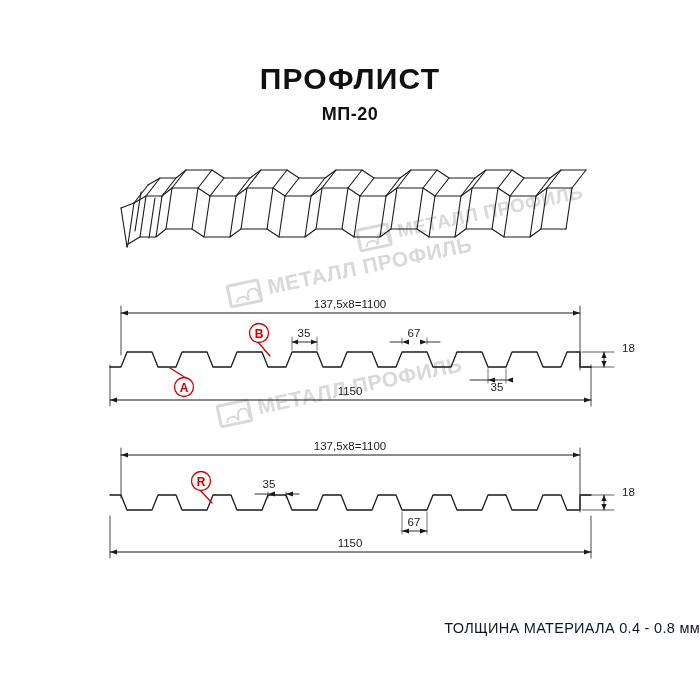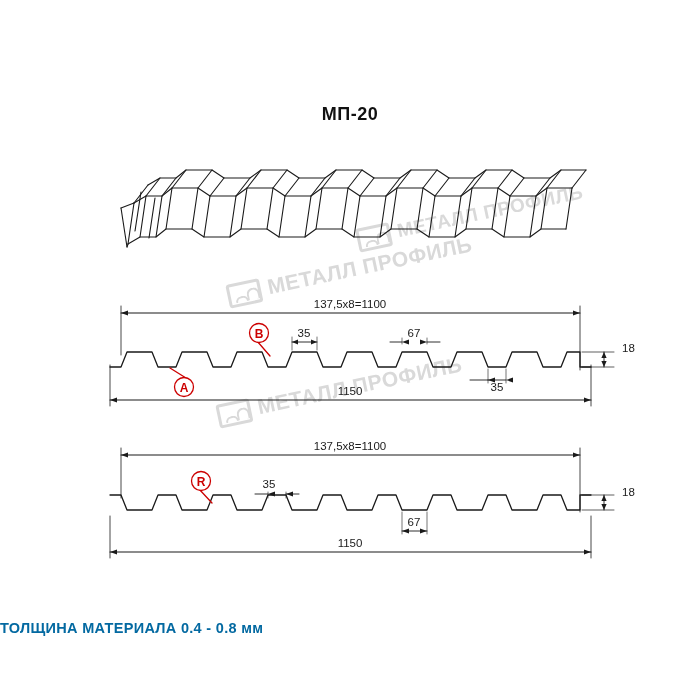--- a/index.html
+++ b/index.html
@@ -39,24 +39,24 @@
     font-size: 18px;
     font-weight: bold;
     color: #111111;
     letter-spacing: 0.5px;
   }
   .footnote {
     position: absolute;
     left: 0;
     right: 0;
     top: 620px;
-    text-align: left;
+    text-align: right;
     font-size: 14.5px;
-    font-weight: bold;
-    color: #0369a1;
+    font-weight: normal;
+    color: #0f172a;
     letter-spacing: 0.3px;
   }
   svg.drawing {
     position: absolute;
     left: 0;
     top: 0;
     width: 700px;
     height: 700px;
   }
   .wm {
@@ -106,20 +106,21 @@
   }
   .wm-1 { left: 225px; top: 258px; transform: rotate(-12deg); }
   .wm-2 { left: 215px; top: 378px; transform: rotate(-12deg); }
   .wm-3 { left: 355px; top: 205px; transform: rotate(-12deg); font-size: 19px; }
 </style>
 </head>
 <body>
 
 <div class="page">
 
+  <div class="title">ПРОФЛИСТ</div>
   <div class="subtitle">МП-20</div>
 
   <div class="wm wm-3">
     <span class="bx"></span><span>МЕТАЛЛ ПРОФИЛЬ</span>
   </div>
   <div class="wm wm-1">
     <span class="bx"></span><span>МЕТАЛЛ ПРОФИЛЬ</span>
   </div>
   <div class="wm wm-2">
     <span class="bx"></span><span>МЕТАЛЛ ПРОФИЛЬ</span>

